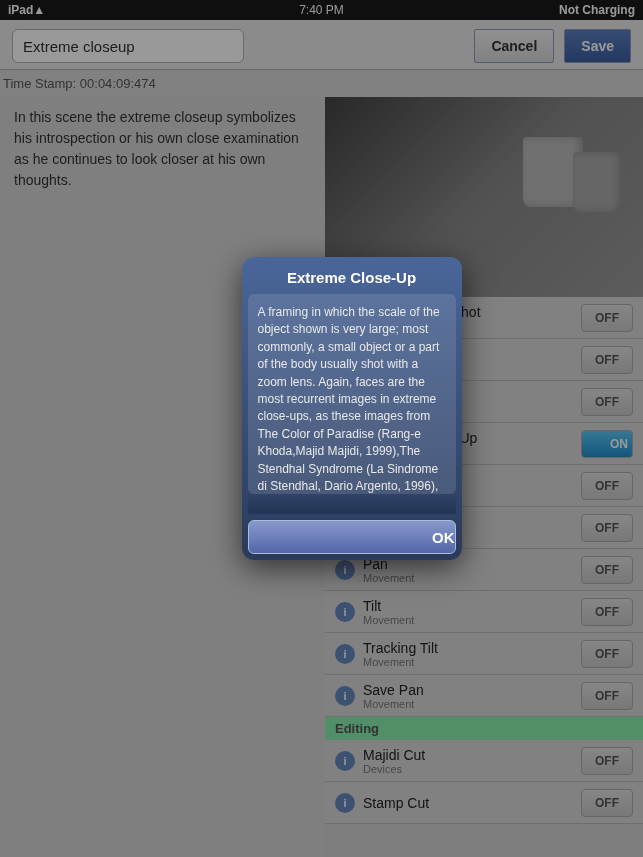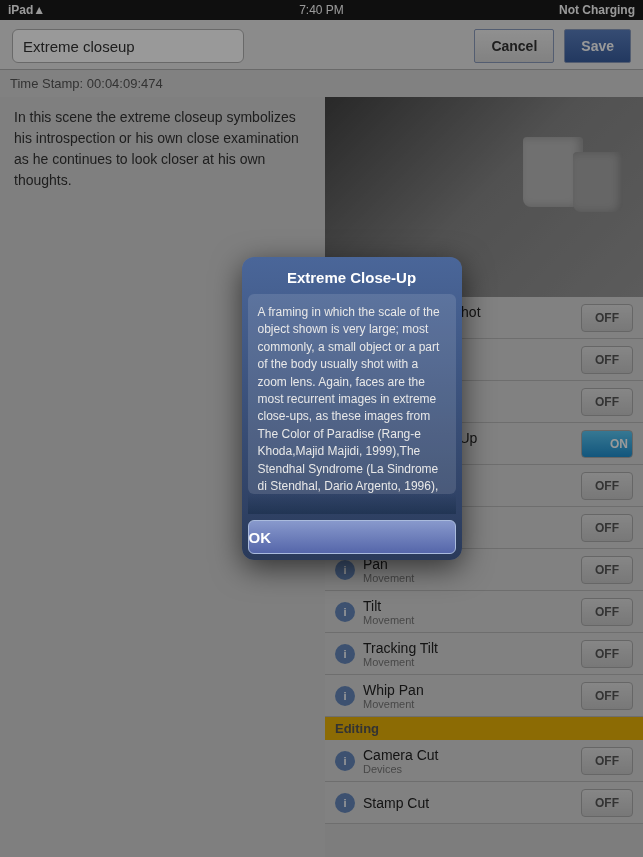--- a/index.html
+++ b/index.html
@@ -70,21 +70,21 @@
       background: linear-gradient(to bottom, #f0f0f0, #d8d8d8);
       color: #333;
     }
     .btn-save {
       background: linear-gradient(to bottom, #5a7fc0, #3a5fa0);
       color: white;
     }
 
     
     .timestamp-row {
-      padding: 6px 10px;
+      padding: 6px 3px;
       font-size: 13px;
       color: #555;
       background: #d8d8d8;
     }
 
     
     .content-split {
       display: flex;
       flex: 1;
       overflow: hidden;
@@ -148,21 +148,21 @@
       flex: 1;
       overflow-y: auto;
       background: #d0d0d0;
     }
 
     .shot-list-section-header {
       padding: 4px 10px;
       font-size: 13px;
       font-weight: 600;
       color: #555;
-      background: #eab308;
+      background: #86efac;
     }
 
     .shot-item {
       display: flex;
       align-items: center;
       padding: 6px 10px;
       border-bottom: 1px solid #b8b8b8;
       background: #d8d8d8;
       min-height: 42px;
     }
@@ -261,21 +261,21 @@
       display: block;
       width: calc(100% - 12px);
       margin: 6px;
       height: 34px;
       background: linear-gradient(to bottom, #8899cc, #5566aa);
       border: 1px solid #aabbdd;
       border-radius: 6px;
       color: white;
       font-size: 15px;
       font-weight: 600;
-      text-align: left;
+      text-align: right;
       line-height: 34px;
       cursor: pointer;
     }
   </style>
 </head>
 <body>
 
 <div class="status-bar">
   <div class="left">
     <span>iPad</span>
@@ -390,32 +390,32 @@
           <div class="shot-item-text">
             <div class="shot-item-name">Tracking Tilt</div>
             <div class="shot-item-category">Movement</div>
           </div>
           <div class="toggle-btn toggle-off">OFF</div>
         </div>
 
         <div class="shot-item">
           <div class="shot-item-info-btn">i</div>
           <div class="shot-item-text">
-            <div class="shot-item-name">Whip Pan</div>
+            <div class="shot-item-name">Save Pan</div>
             <div class="shot-item-category">Movement</div>
           </div>
           <div class="toggle-btn toggle-off">OFF</div>
         </div>
 
         <div class="shot-list-section-header">Editing</div>
 
         <div class="shot-item">
           <div class="shot-item-info-btn">i</div>
           <div class="shot-item-text">
-            <div class="shot-item-name">Camera Cut</div>
+            <div class="shot-item-name">Majidi Cut</div>
             <div class="shot-item-category">Devices</div>
           </div>
           <div class="toggle-btn toggle-off">OFF</div>
         </div>
 
         <div class="shot-item">
           <div class="shot-item-info-btn">i</div>
           <div class="shot-item-text">
             <div class="shot-item-name">Stamp Cut</div>
             <div class="shot-item-category"></div>

